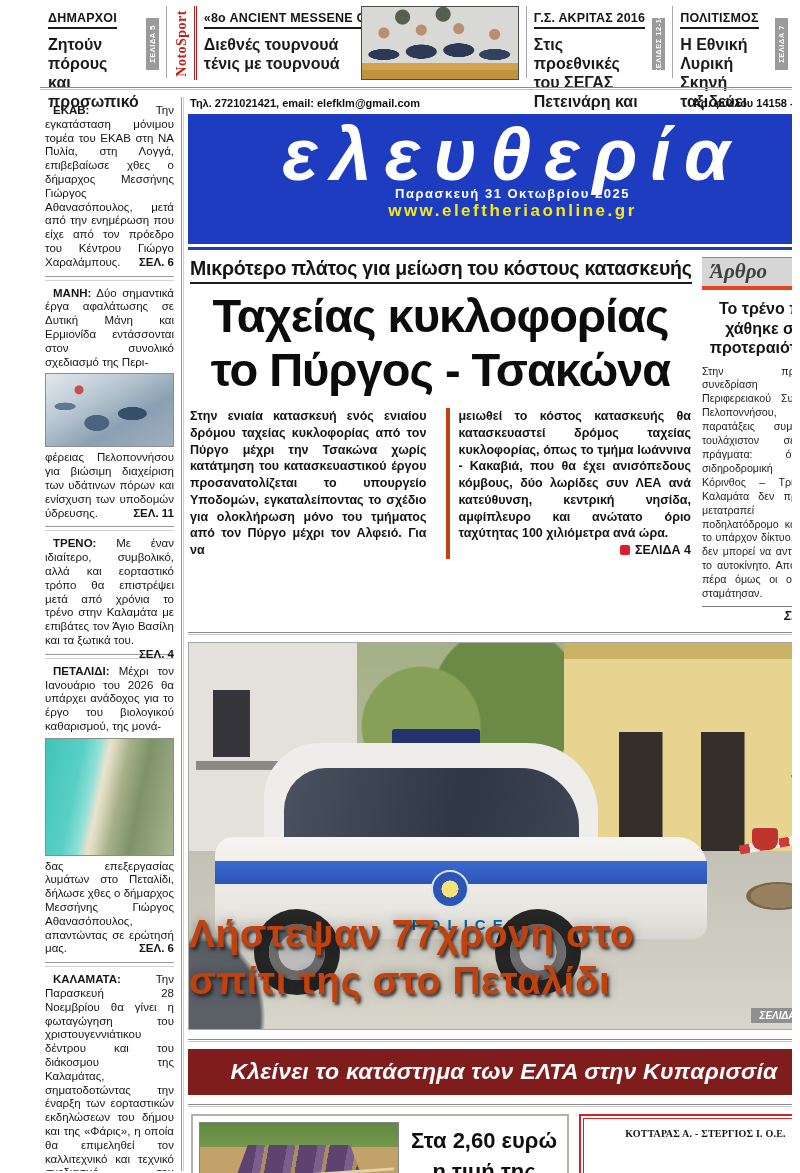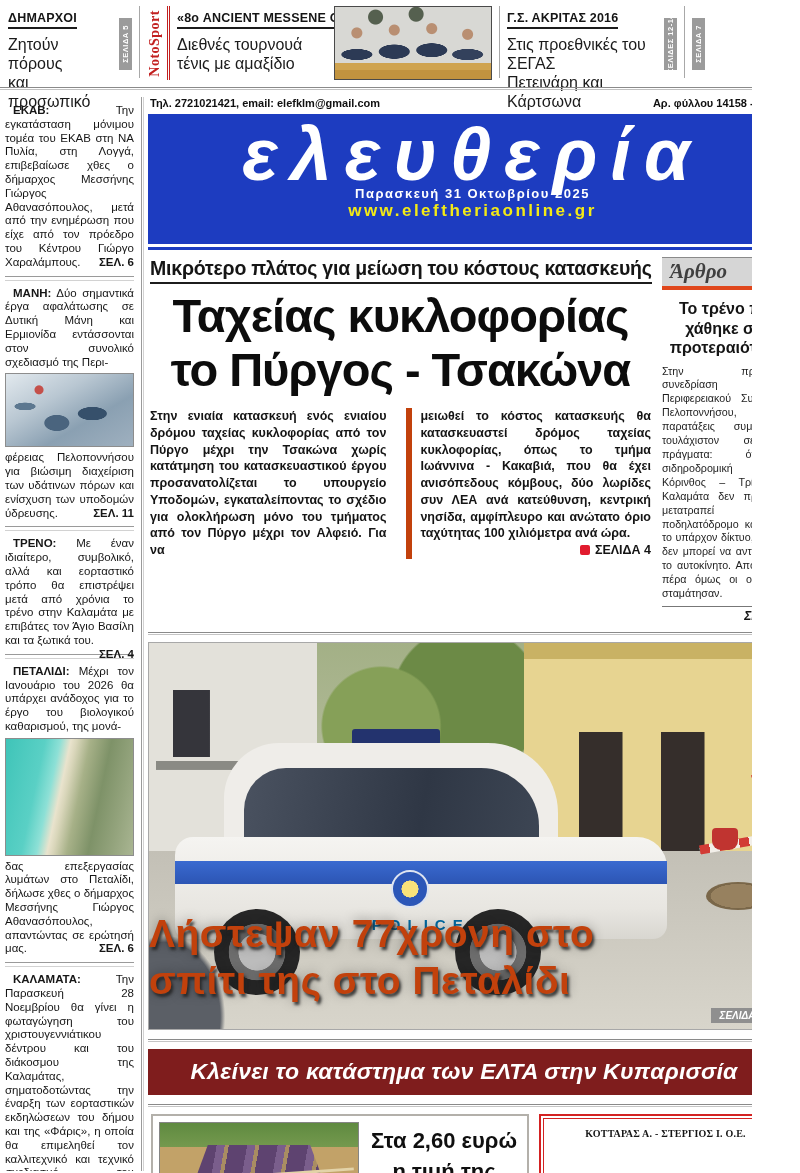--- a/index.html
+++ b/index.html
@@ -1,25 +1,25 @@
 <!DOCTYPE html>
 <html lang="el"><head>
 <meta charset="utf-8">
 <style>
   html,body{margin:0;padding:0;background:#ffffff;}
   .page{position:relative;width:752px;height:1173px;background:#fff;overflow:hidden;
-        font-family:"Liberation Sans",sans-serif;color:#151515;}
+        font-family:"Liberation Sans",sans-serif;color:#151515;margin-left:40px;}
 
   
   .top-strip{position:absolute;top:0;left:0;width:100%;height:86px;box-sizing:border-box;
              display:flex;align-items:flex-start;gap:7px;padding:6px 4px 0 8px;}
   .ts-item{padding-top:2px;}
   .ts-kicker{font-size:12.5px;font-weight:700;border-bottom:2px solid #1c1c1c;display:inline-block;
              padding-bottom:2px;margin-bottom:7px;letter-spacing:.2px;white-space:nowrap;}
-  .ts-title{font-size:16px;font-weight:400;line-height:1.18;color:#1b1b1b;}
+  .ts-title{font-size:16px;font-weight:700;line-height:1.18;color:#1b1b1b;}
   .w1{width:104px}.w2{width:150px}.w3{width:150px}.w4{width:152px}
   .vbadge{width:13px;height:52px;background:#9b9b9b;color:#fff;display:flex;align-items:center;
           justify-content:center;margin-top:12px;flex:none;}
   .vbadge span{writing-mode:vertical-rl;transform:rotate(180deg);font-size:7.5px;font-weight:700;
                letter-spacing:.5px;white-space:nowrap;}
   .vsep{width:0;border-left:1px solid #a8a8a8;height:72px;flex:none;}
   .notosport{height:74px;display:flex;align-items:center;border-right:3px double #c22020;
              padding-right:4px;flex:none;}
   .notosport span{writing-mode:vertical-rl;transform:rotate(180deg);color:#c22020;font-size:14px;
                   font-weight:800;font-family:"Liberation Serif",serif;letter-spacing:.5px;}
@@ -76,21 +76,21 @@
 
   .lead-region{display:flex;gap:9px;margin-top:7px;}
   .lead-left{width:505px;flex:none;}
   .lead-kicker{font-size:19.5px;font-weight:800;border-bottom:2px solid #1c1c1c;display:inline-block;
                padding-bottom:2px;margin-left:2px;letter-spacing:-.2px;}
   .headline{text-align:center;font-weight:800;font-size:47px;line-height:1.15;letter-spacing:-1px;
             color:#0c0c0c;margin-top:5px;}
   .intro{display:flex;margin-top:11px;gap:12px;}
   .intro .col{width:50%;box-sizing:border-box;padding:0 8px 0 2px;font-size:12.5px;font-weight:700;
               text-align:justify;line-height:1.34;color:#141414;}
-  .intro .col+.col{border-left:6px solid #c2410c;padding:0 2px 0 8px;}
+  .intro .col+.col{border-left:4px solid #c2410c;padding:0 2px 0 8px;}
   .pg4{white-space:nowrap;float:right;font-weight:800;}
   .pg4::before{content:"";display:inline-block;width:10px;height:10px;background:#e11b2e;
                border-radius:2px;margin-right:5px;vertical-align:-1px;}
 
   .arthro{flex:1;}
   .arthro-head{background:#d6d6d6;border-top:1px solid #8a8a8a;border-bottom:4px solid #e0471c;
                padding:1px 8px 2px;font-family:"Liberation Serif",serif;font-style:italic;
                font-weight:700;font-size:21px;color:#404040;}
   .arthro-title{font-size:16px;font-weight:800;text-align:center;line-height:1.22;margin:9px 0 7px;}
   .arthro-body{font-size:10.7px;line-height:1.3;text-align:justify;color:#1d1d1d;}
@@ -208,36 +208,43 @@
         <span>ΣΕΛΙΔΑ 5</span>
       </div>
     <div class="vsep"></div>
     <div class="notosport">
         <span>NotoSport</span>
       </div>
     <div class="ts-item w2">
       <span class="ts-kicker">«8ο ANCIENT MESSENE OPEN»</span>
       <div class="ts-title">
         <span>Διεθνές τουρνουά</span><br>
-        <span>τένις με αμαξίδιο</span>
+        <span>τένις με τουρνουά</span>
       </div>
     </div>
     <div class="photo-press"></div>
     <div class="vsep"></div>
     <div class="ts-item w3">
       <span class="ts-kicker">Γ.Σ. ΑΚΡΙΤΑΣ 2016</span>
       <div class="ts-title">
         <span>Στις προεθνικές του ΣΕΓΑΣ</span><br>
         <span>Πετεινάρη και Κάρτσωνα</span>
       </div>
     </div>
     <div class="vbadge">
         <span>ΣΕΛΙΔΕΣ 12-14</span>
       </div>
     <div class="vsep"></div>
+    <div class="ts-item w4">
+      <span class="ts-kicker">ΠΟΛΙΤΙΣΜΟΣ</span>
+      <div class="ts-title">
+        <span>Η Εθνική Λυρική Σκηνή</span><br>
+        <span>ταξιδεύει στην Καλαμάτα</span>
+      </div>
+    </div>
     <div class="vbadge">
         <span>ΣΕΛΙΔΑ 7</span>
       </div>
   </div>
   <div class="hrule-top"></div>
 
   <div class="sidebar">
     <div class="sb-item">
       <p><span class="sb-lead">ΕΚΑΒ:</span>
          <span>Την εγκατάσταση μόνιμου τομέα του ΕΚΑΒ στη ΝΑ Πυλία, στη Λογγά, επιβεβαίωσε χθες ο δήμαρχος Μεσσήνης Γιώργος Αθανασόπουλος, μετά από την ενημέρωση που είχε από τον πρόεδρο του Κέντρου Γιώργο Χαραλάμπους.</span>

